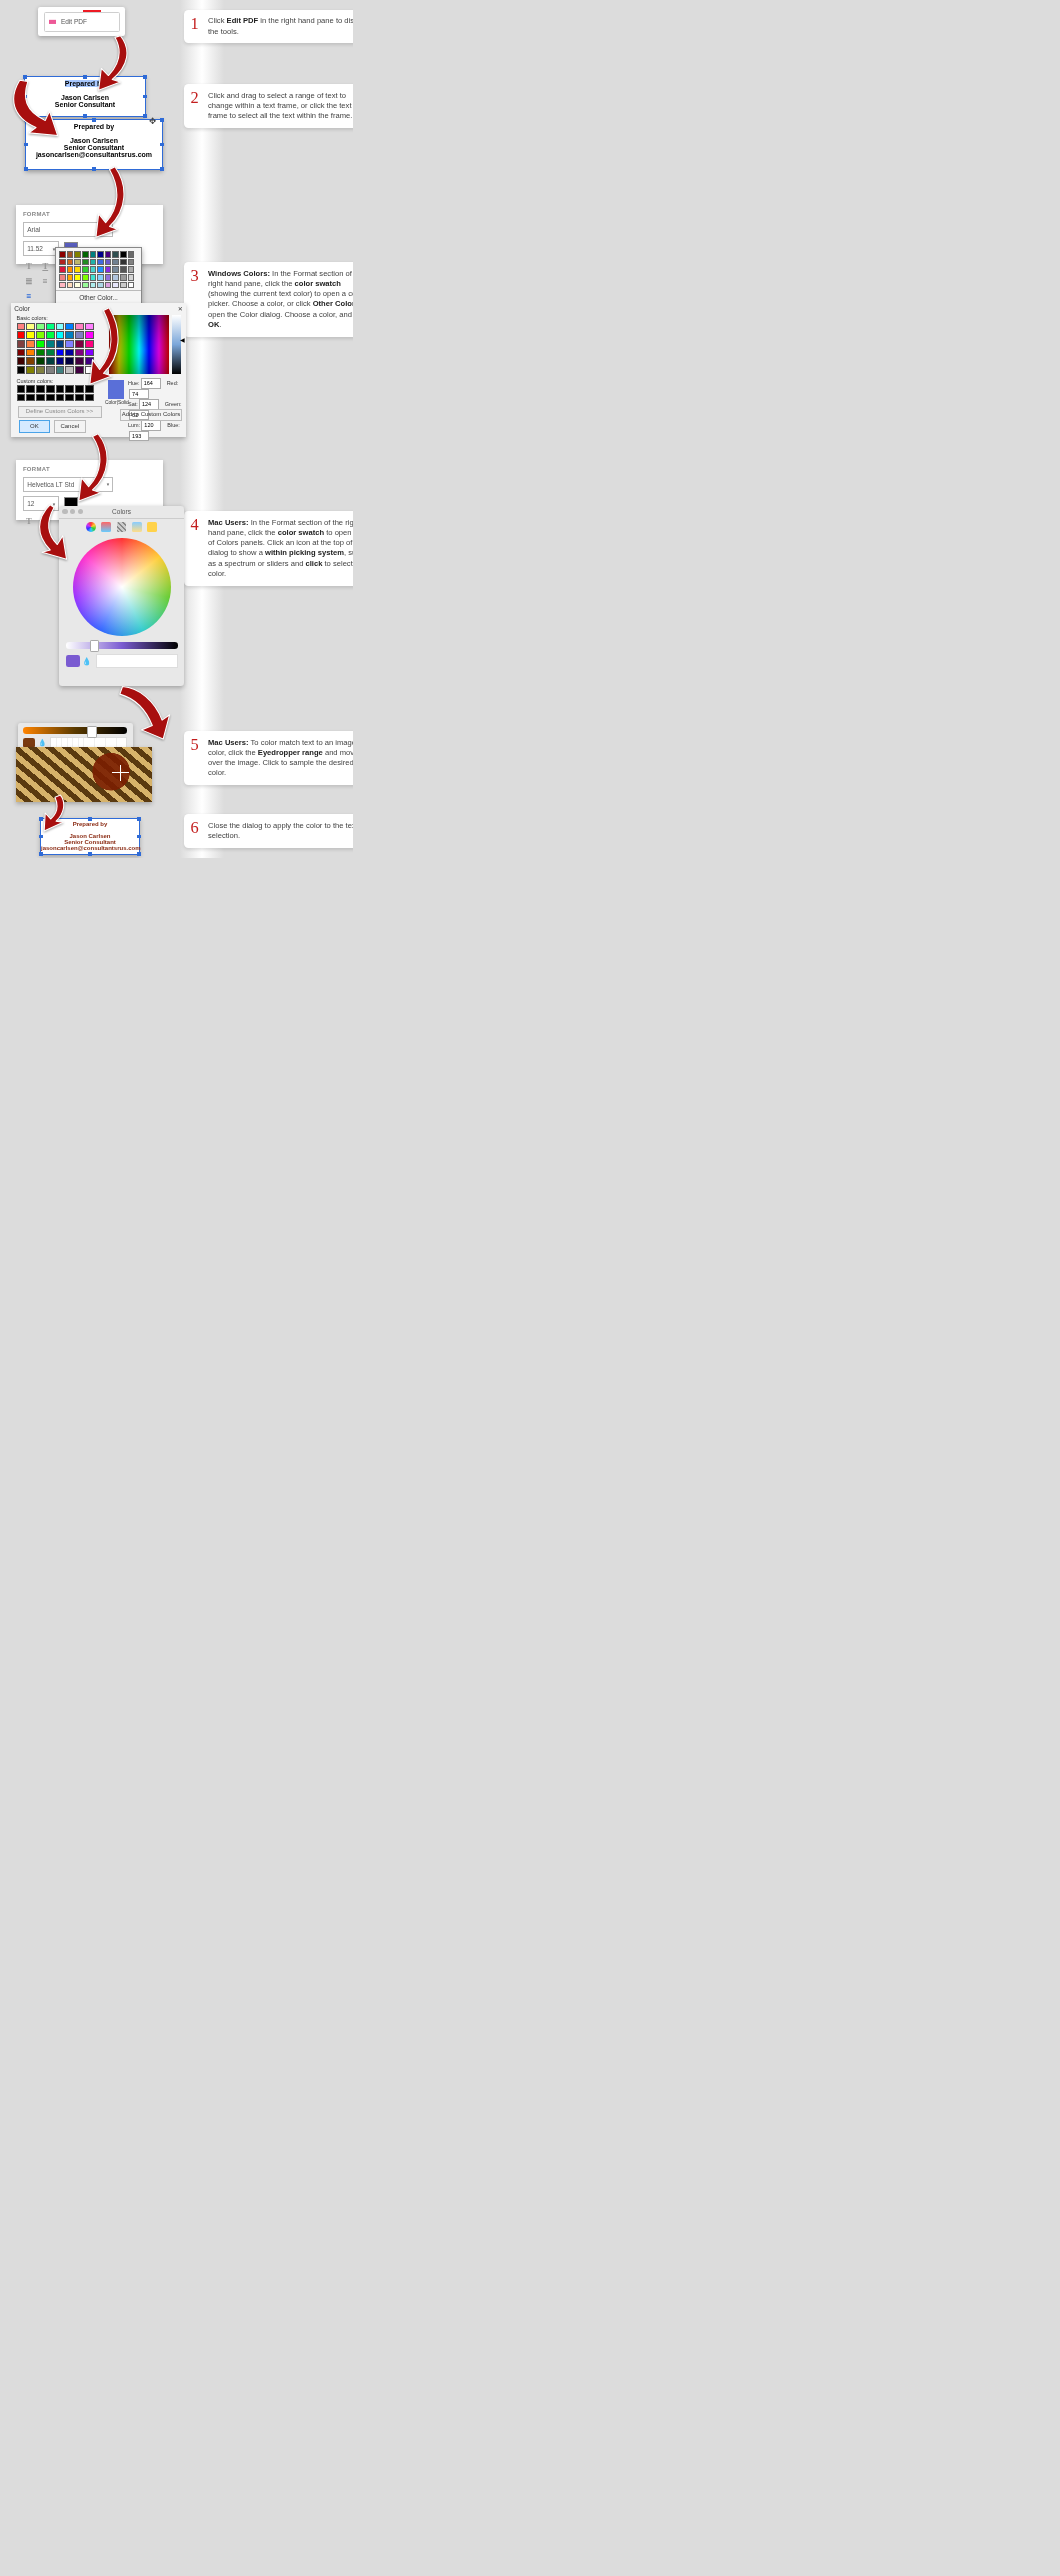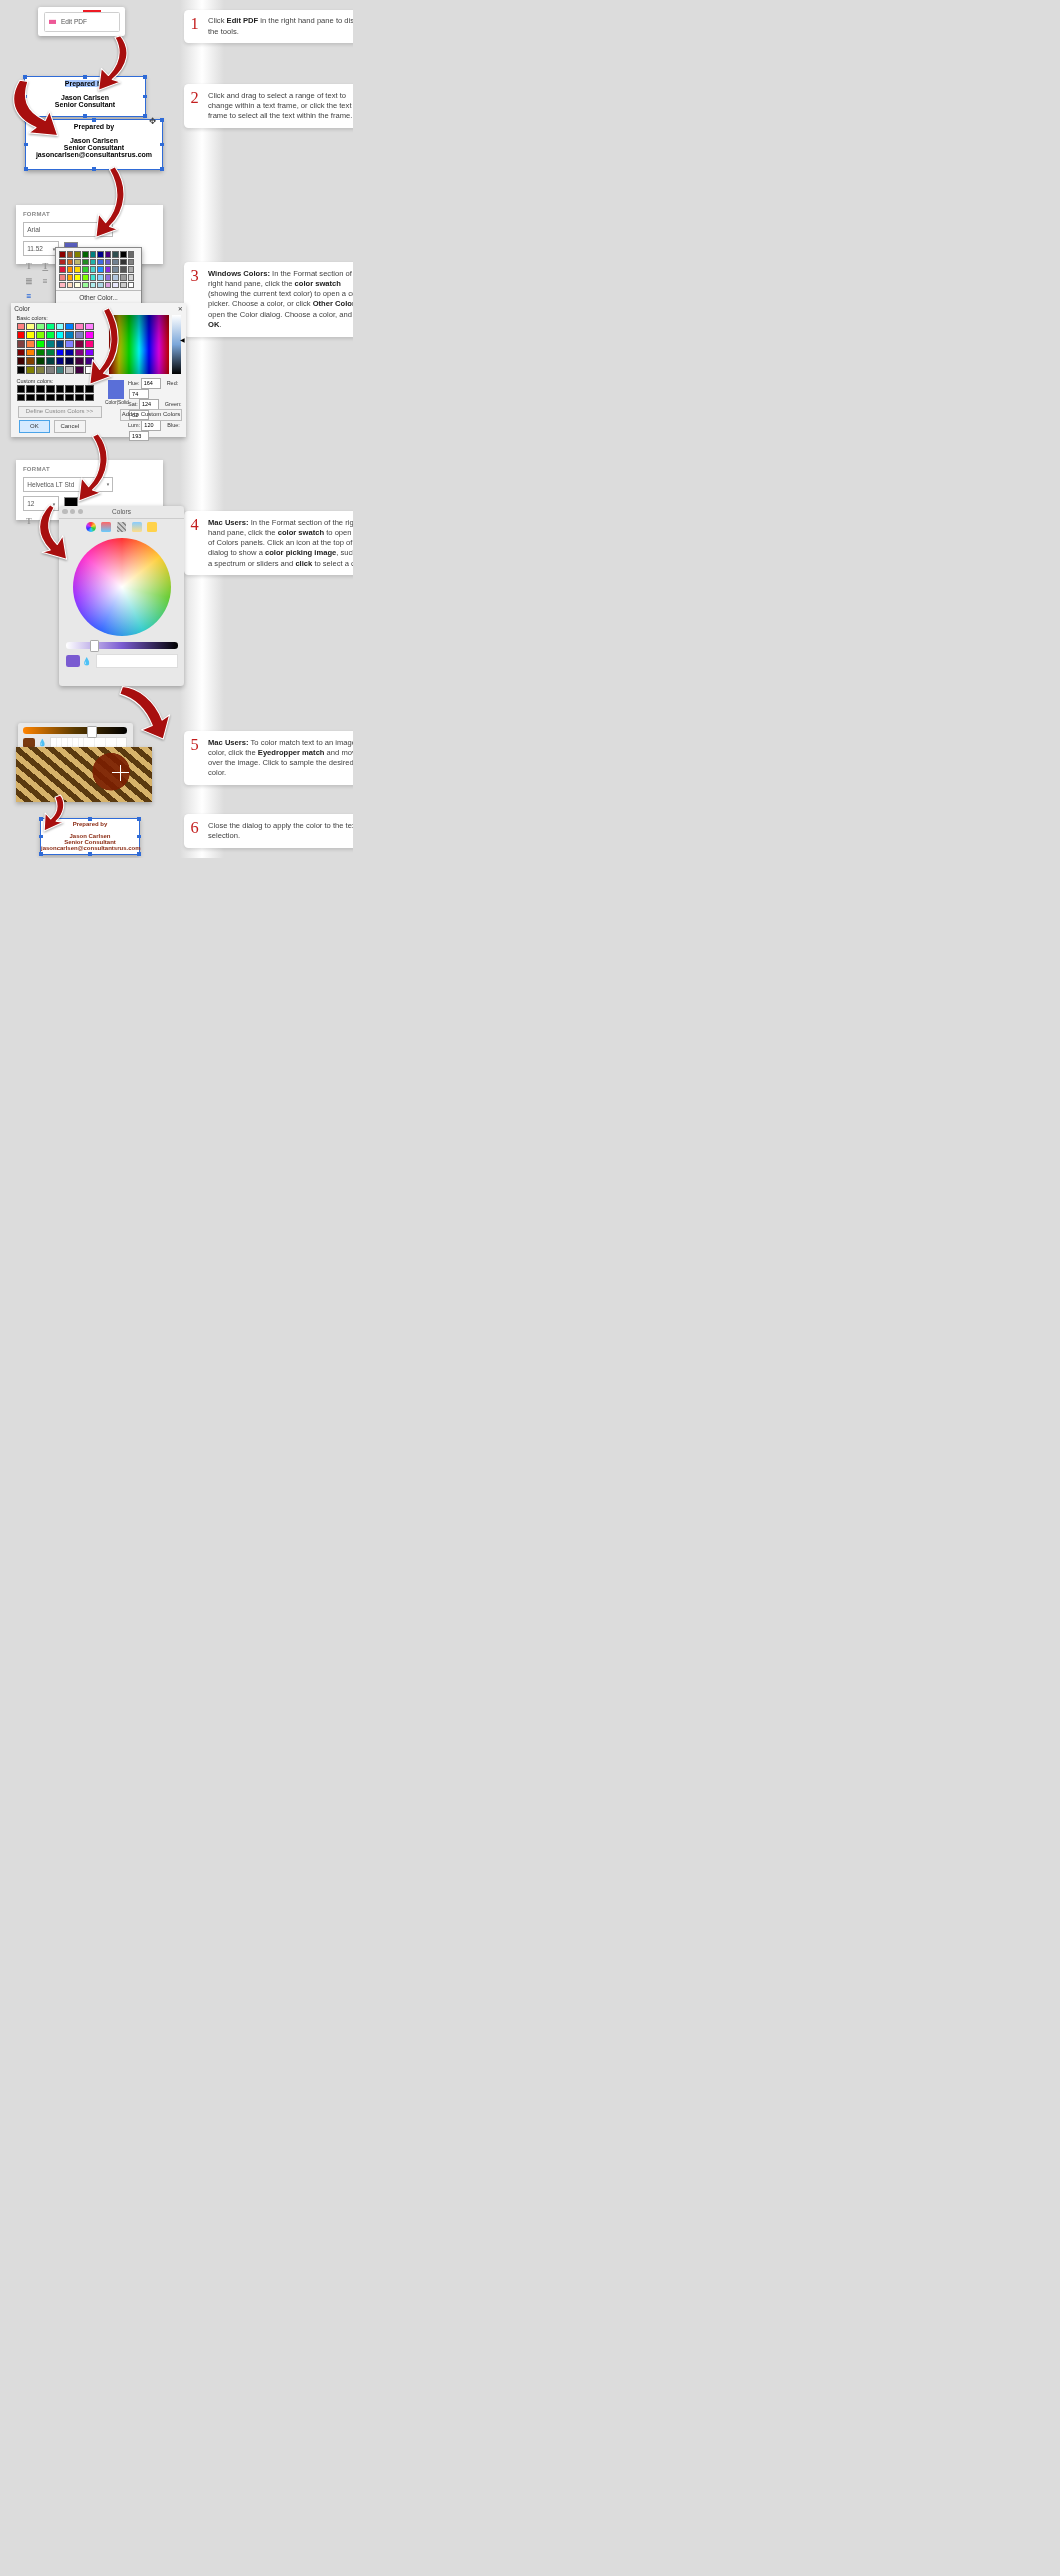--- a/index.html
+++ b/index.html
@@ -183,25 +183,25 @@
 <div class="step s2">
   <span class="num">2</span>
   <span>Click and drag to select a range of text to change within a text frame, or click the text frame to select all the text within the frame.</span>
 </div>
 <div class="step s3">
   <span class="num">3</span>
   <span><b>Windows Colors:</b><span> In the Format section of the right hand pane, click the </span><b>color swatch</b><span> (showing the current text color) to open a color picker. Choose a color, or click </span><b>Other Color</b><span> to open the Color dialog. Choose a color, and click </span><b>OK</b><span>.</span></span>
 </div>
 <div class="step s4">
   <span class="num">4</span>
-  <span><b>Mac Users:</b><span> In the Format section of the right hand pane, click the </span><b>color swatch</b><span> to open a set of Colors panels. Click an icon at the top of the dialog to show a </span><b>color picking image</b><span>, such as a spectrum or sliders and </span><b>click</b><span> to select a color.</span></span>
+  <span><b>Mac Users:</b><span> In the Format section of the right hand pane, click the </span><b>color swatch</b><span> to open a set of Colors panels. Click an icon at the top of the dialog to show a </span><b>within picking system</b><span>, such as a spectrum or sliders and </span><b>click</b><span> to select a color.</span></span>
 </div>
 <div class="step s5">
   <span class="num">5</span>
-  <span><b>Mac Users:</b><span> To color match text to an image color, click the </span><b>Eyedropper match</b><span> and move it over the image. Click to sample the desired color.</span></span>
+  <span><b>Mac Users:</b><span> To color match text to an image color, click the </span><b>Eyedropper range</b><span> and move it over the image. Click to sample the desired color.</span></span>
 </div>
 <div class="step s6">
   <span class="num">6</span>
   <span>Close the dialog to apply the color to the text selection.</span>
 </div>
 
 <div class="panel edit-pdf">
   <div class="redbar"></div>
   <div class="btn">
     <span class="pink"></span>

